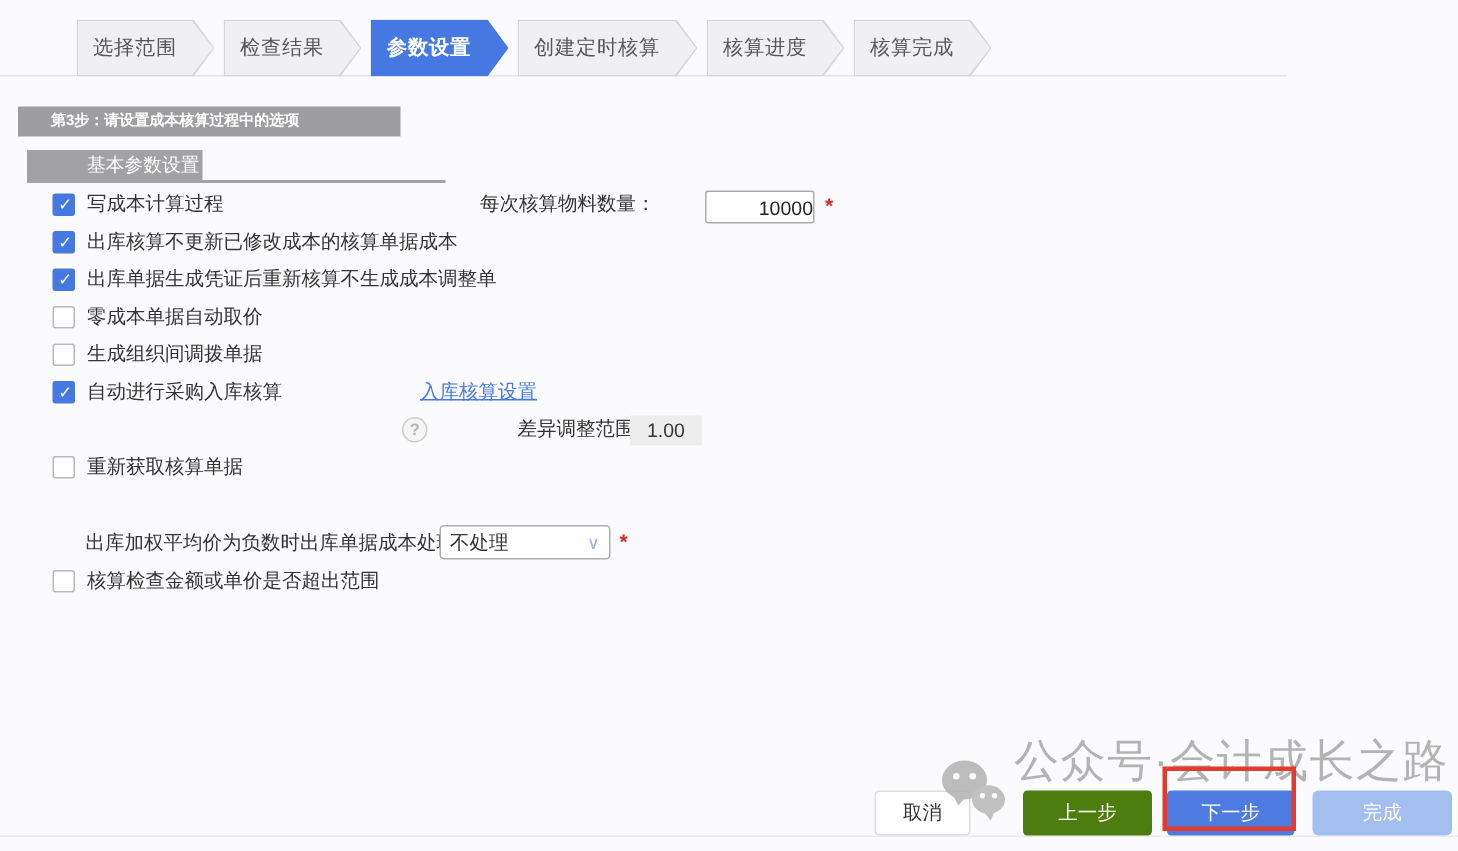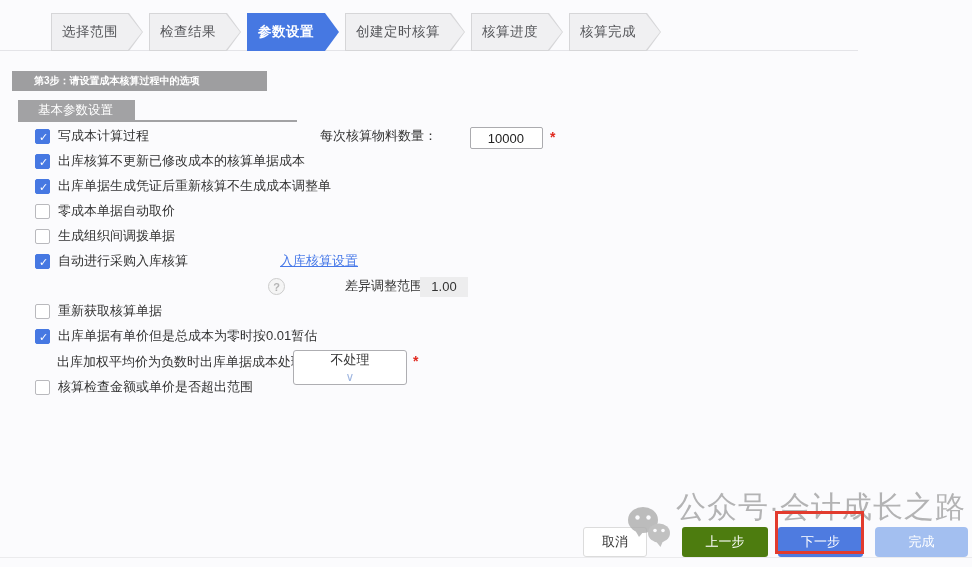--- a/index.html
+++ b/index.html
@@ -21,48 +21,48 @@
   .tab-fill { inset:1px; background:#f0f0f2; }
   .tab.active .tab-bg { background:#4678e2; }
   .tab.active .tab-fill { background:#4678e2; }
   .tab-label { position:relative; z-index:1; font-size:13.5px; color:#55565a; letter-spacing:.5px; }
   .tab.active .tab-label { color:#fff; font-weight:bold; }
 
   
   .stepbar { position:absolute; left:12px; top:71px; width:255px; height:20px;
     background:#9e9ea0; color:#fff; font-size:10px; line-height:20px; padding-left:22px;font-weight:bold; }
   .sectionbar { position:absolute; left:18px; top:100px; width:117px; height:20px;
-    background:#a2a2a4; color:#fff; font-size:12.5px; line-height:20px; padding-left:20px; }
+    background:#a2a2a4; color:#fff; font-size:12.5px; line-height:20px; padding-left:40px; }
   .section-underline { position:absolute; left:18px; top:120px; width:279px; height:2px; background:#a2a2a4; }
 
   
   .row { position:absolute; left:35px; height:24px; display:flex; align-items:center; }
   .cb { width:15px; height:15px; border:1px solid #b9b9bd; border-radius:2px;
         background:#fff; margin-right:8px; position:relative; flex:0 0 auto; cursor:pointer; }
   .cb.checked { background:#4678e2; border-color:#4678e2; }
   .cb.checked::after { content:"✓"; position:absolute; left:0; top:0; width:15px; height:15px;
         color:#fff; font-size:11px; line-height:14px; text-align:center; font-weight:bold; }
   .opt-label { font-size:13px; color:#333; }
 
   
   .fld-label { position:absolute; font-size:13px; color:#333; line-height:24px; }
   .qty-input { position:absolute; left:470px; top:127px; width:73px; height:22px;
     border:1px solid #ababaf; border-radius:2px; background:#fff; font-size:13px;
-    text-align:right; padding-right:18px; color:#222; font-family:inherit; }
+    text-align:right; padding-right:0; color:#222; font-family:inherit; }
   .req { position:absolute; color:#e02a20; font-size:14px; font-weight:bold; }
   .link { position:absolute; left:280px; top:249px; line-height:24px; font-size:13px;
     color:#4678e8; text-decoration:underline; cursor:pointer; }
   .help-icon { position:absolute; left:268px; top:278px; width:17px; height:17px;
     border:1px solid #cccccc; border-radius:50%; background:#f5f5f5; color:#b5b5b5;
     font-size:11px; font-weight:bold; text-align:center; line-height:16px; cursor:pointer; }
   .readonly-box { position:absolute; left:420px; top:277px; width:48px; height:20px;
     background:#ededee; color:#333; font-size:13px; text-align:center; line-height:20px; }
-  .select { position:absolute; left:293px; top:350px; width:114px; height:35px;
+  .select { position:absolute; left:293px; top:350px; width:114px; height:23px;
     border:1px solid #aeaeb2; border-radius:3px; background:#fff; display:flex;
-    align-items:center; padding:0 6px; cursor:pointer;flex-direction:column; }
+    align-items:center; padding:0 6px; cursor:pointer; }
   .select-value { flex:1; font-size:13px; color:#333; }
   .select-caret { color:#9fb6e0; font-size:12px; }
 
   
   .btn { position:absolute; top:527px; height:30px; border-radius:3px; border:none;
     font-size:13px; font-family:inherit; color:#fff; cursor:pointer; text-align:center; }
   .btn-cancel { left:583px; width:64px; background:#fff; border:1px solid #dcdcdc; color:#333; }
   .btn-prev   { left:682px; width:86px; background:#4d7c0f; }
   .btn-next   { left:778px; width:85px; background:#4e7be0; }
   .btn-finish { left:875px; width:93px; background:#a3bff0; border-radius:4px; }
@@ -139,24 +139,20 @@
     <span class="opt-label">生成组织间调拨单据</span>
   </div>
   <div class="row" style="top:249px">
     <span class="cb checked"></span>
     <span class="opt-label">自动进行采购入库核算</span>
   </div>
   <div class="row" style="top:299px">
     <span class="cb"></span>
     <span class="opt-label">重新获取核算单据</span>
   </div>
-  <div class="row" style="top:324px">
-    <span class="cb checked"></span>
-    <span class="opt-label">出库单据有单价但是总成本为零时按0.01暂估</span>
-  </div>
   <div class="row" style="top:375px">
     <span class="cb"></span>
     <span class="opt-label">核算检查金额或单价是否超出范围</span>
   </div>
 
   <span class="fld-label" style="left:320px; top:124px">每次核算物料数量：</span>
   <input class="qty-input" value="10000" style="">
   <span class="req" style="left:550px; top:129px">*</span>
 
   <span class="link">入库核算设置</span>

